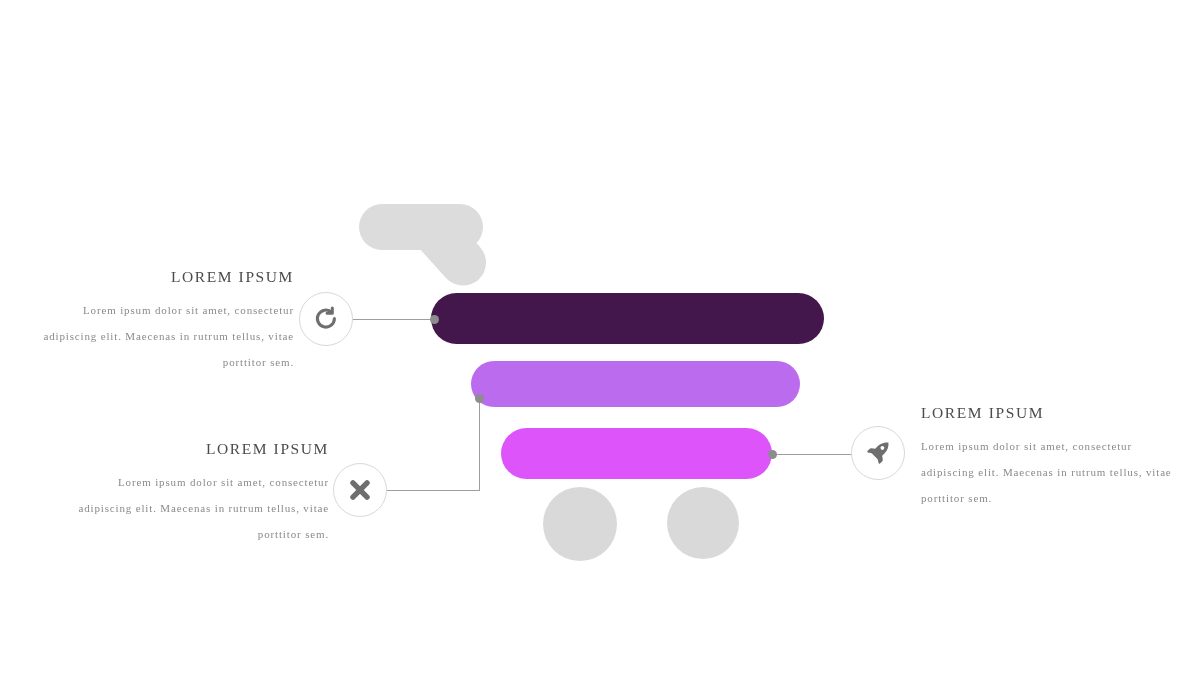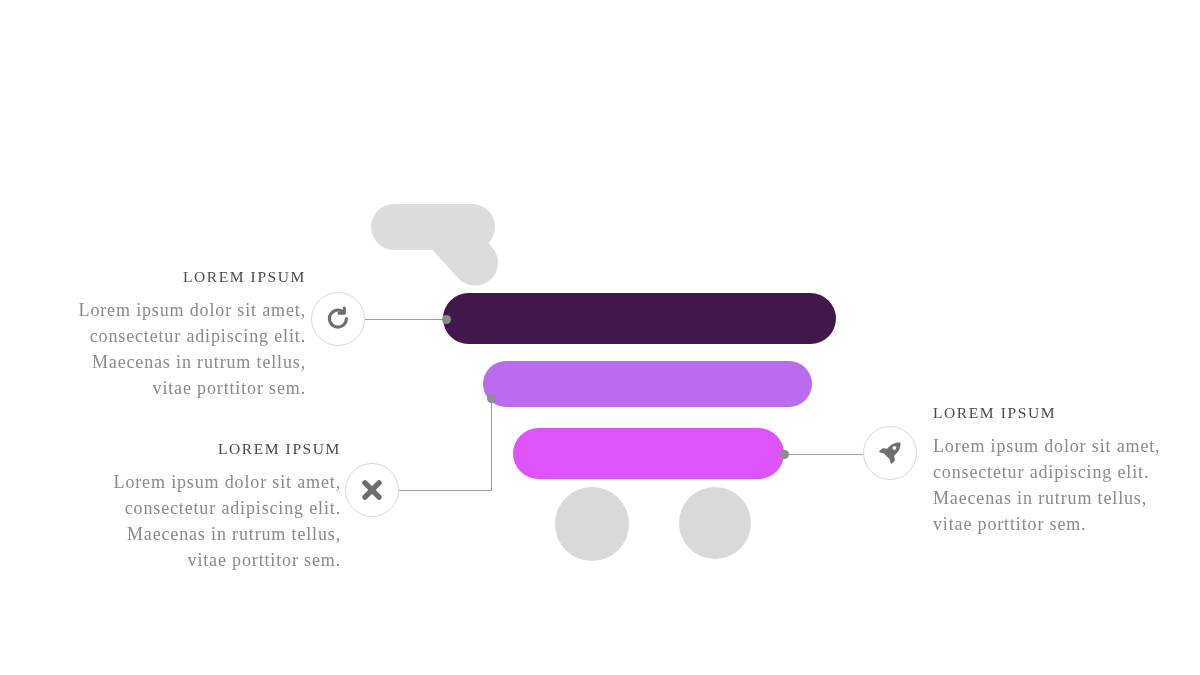--- a/index.html
+++ b/index.html
@@ -10,41 +10,41 @@
   body {
     width: 1200px;
     height: 675px;
     position: relative;
     overflow: hidden;
     font-family: "Liberation Serif", serif;
   }
 
   .stage {
     position: absolute;
-    left: 12px; top: 0;
+    left: 0; top: 0;
     width: 979px;
     height: 675px;
     text-decoration: underline;
   }
 
   
   .txt-block {
     position: absolute;
   }
   .txt-title {
     font-family: "Liberation Serif", serif;
     font-size: 15.5px;
     letter-spacing: 1.6px;
     color: #4a4a4a;
     margin: 0 0 11px 0;
     font-weight: 400;
   }
   .txt-body {
     font-family: "Liberation Serif", serif;
-    font-size: 18px;
+    font-size: 11px;
     letter-spacing: 0.85px;
     line-height: 26px;
     color: #8a8a8a;
     margin: 0;
   }
   .align-right { text-align: right; }
   .align-left  { text-align: left;  }
 
   #text-cart   { left: 40px;  top: 268px; width: 254px; }
   #text-remove { left: 75px;  top: 440px; width: 254px; }

